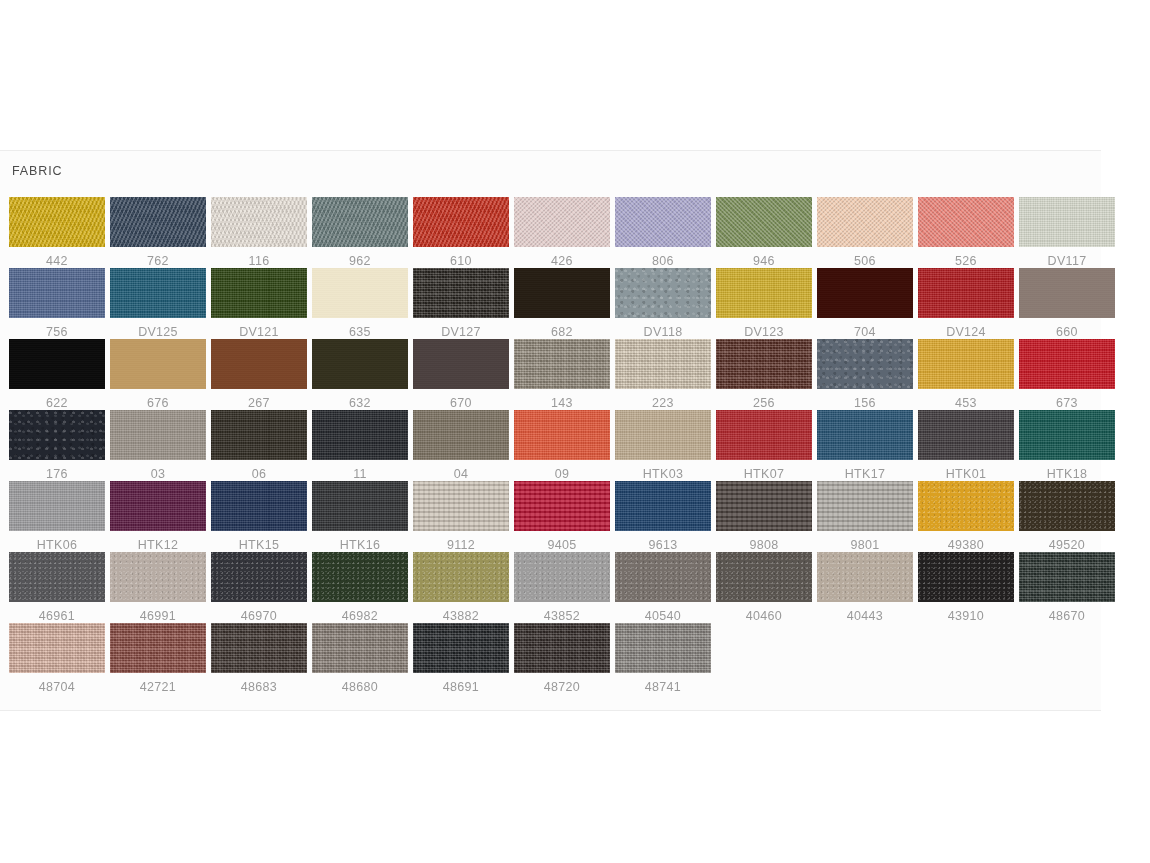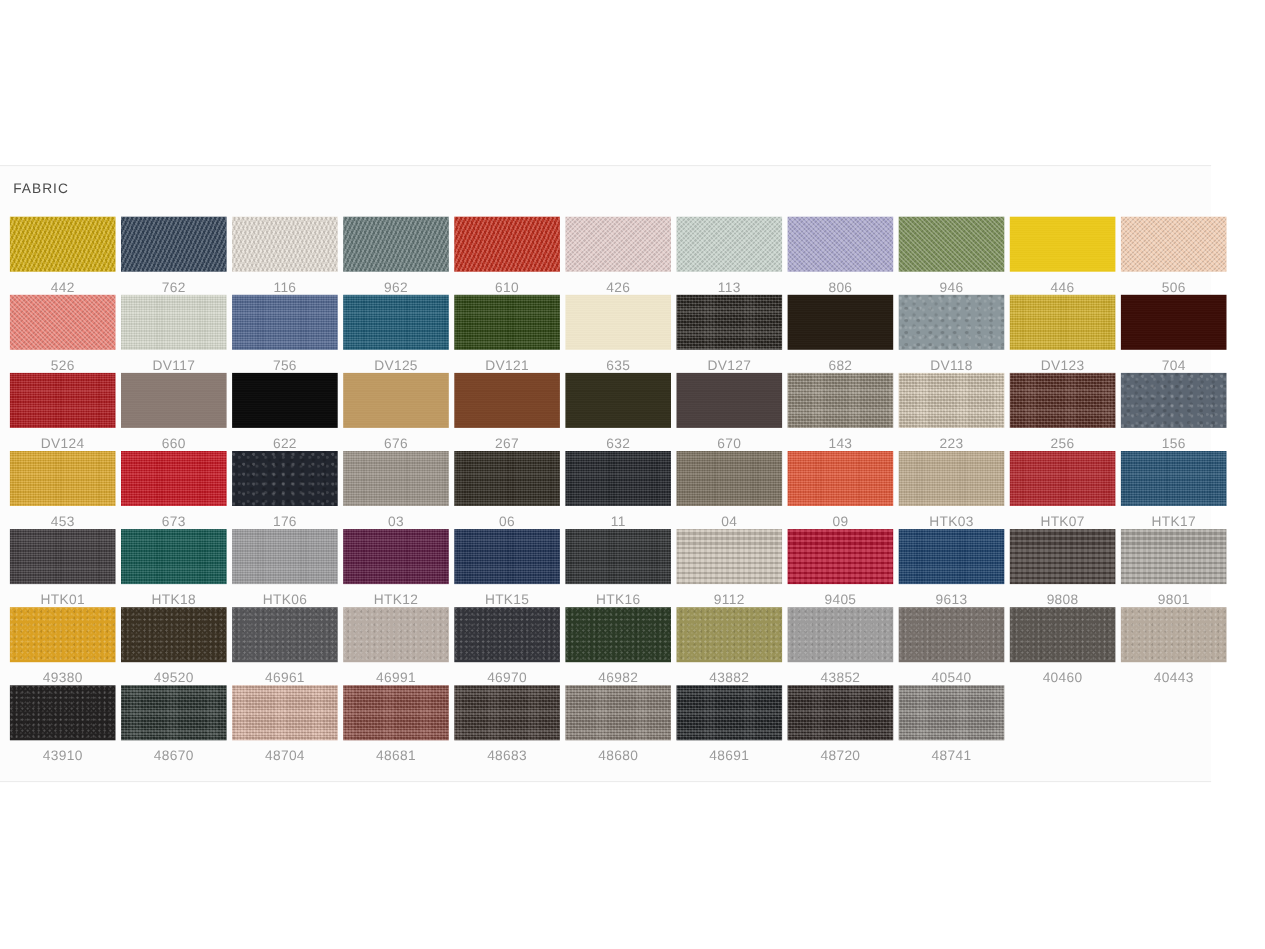--- a/index.html
+++ b/index.html
@@ -165,36 +165,28 @@
         </div>
         <div class="swatch">
           <span class="swatch-chip tex-knit" style="background-color: rgb(197, 48, 31);"></span>
           <span class="swatch-label">610</span>
         </div>
         <div class="swatch">
           <span class="swatch-chip tex-weave" style="background-color: rgb(226, 205, 203);"></span>
           <span class="swatch-label">426</span>
         </div>
         <div class="swatch">
-          <span class="swatch-chip tex-weave" style="background-color: rgb(199, 210, 203);"></span>
-          <span class="swatch-label">113</span>
-        </div>
-        <div class="swatch">
           <span class="swatch-chip tex-weave" style="background-color: rgb(169, 166, 203);"></span>
           <span class="swatch-label">806</span>
         </div>
         <div class="swatch">
           <span class="swatch-chip tex-weave" style="background-color: rgb(124, 143, 92);"></span>
           <span class="swatch-label">946</span>
         </div>
         <div class="swatch">
-          <span class="swatch-chip tex-flat" style="background-color: rgb(235, 201, 27);"></span>
-          <span class="swatch-label">446</span>
-        </div>
-        <div class="swatch">
           <span class="swatch-chip tex-weave" style="background-color: rgb(240, 205, 180);"></span>
           <span class="swatch-label">506</span>
         </div>
         <div class="swatch">
           <span class="swatch-chip tex-weave" style="background-color: rgb(232, 132, 122);"></span>
           <span class="swatch-label">526</span>
         </div>
         <div class="swatch">
           <span class="swatch-chip tex-linen" style="background-color: rgb(213, 216, 203);"></span>
           <span class="swatch-label">DV117</span>
@@ -418,21 +410,21 @@
         <div class="swatch">
           <span class="swatch-chip tex-tweed" style="background-color: rgb(42, 52, 48);"></span>
           <span class="swatch-label">48670</span>
         </div>
         <div class="swatch">
           <span class="swatch-chip tex-tweed" style="background-color: rgb(219, 179, 162);"></span>
           <span class="swatch-label">48704</span>
         </div>
         <div class="swatch">
           <span class="swatch-chip tex-tweed" style="background-color: rgb(141, 76, 67);"></span>
-          <span class="swatch-label">48681</span>
+          <span class="swatch-label">42721</span>
         </div>
         <div class="swatch">
           <span class="swatch-chip tex-tweed" style="background-color: rgb(62, 52, 47);"></span>
           <span class="swatch-label">48683</span>
         </div>
         <div class="swatch">
           <span class="swatch-chip tex-tweed" style="background-color: rgb(138, 128, 119);"></span>
           <span class="swatch-label">48680</span>
         </div>
         <div class="swatch">

